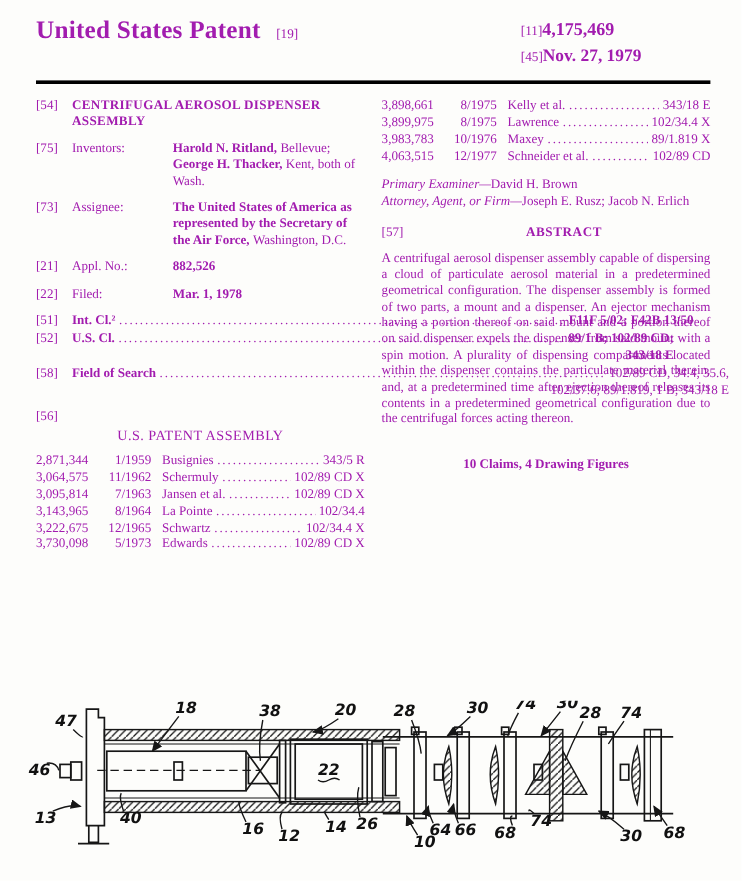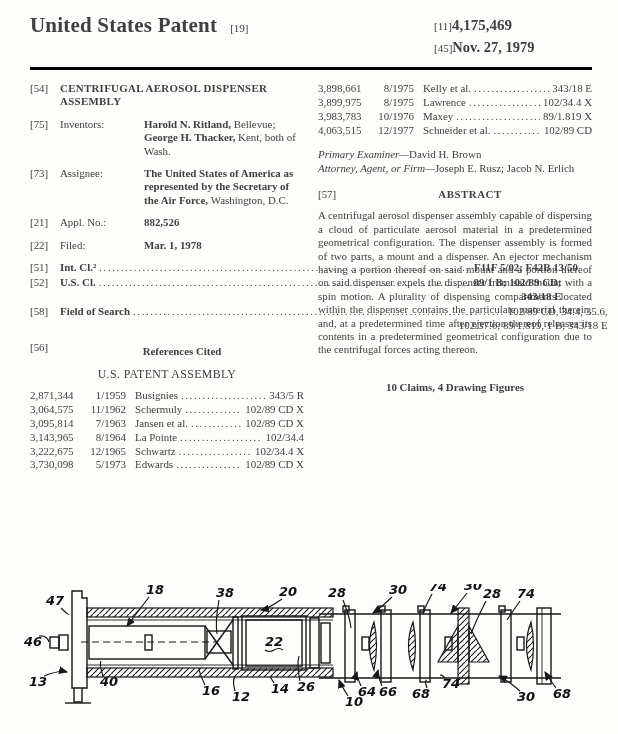--- a/index.html
+++ b/index.html
@@ -1,18 +1,18 @@
 <!DOCTYPE html>
 <html><head>
 <meta charset="utf-8">
 <style>
   html,body{margin:0;padding:0;background:#ffffff;}
   .page{
     width:618px;height:734px;background:#fdfdfb;position:relative;
-    font-family:"Liberation Serif",serif;color:#404040;
+    font-family:"Liberation Serif",serif;color:#a21caf;
     box-sizing:border-box;padding:13px 26px 0 30px;overflow:hidden;
   }
   
   .hdr{display:flex;justify-content:space-between;align-items:flex-start;}
   .hdr-title{font-size:21px;font-weight:bold;letter-spacing:.2px;display:inline;}
   .hdr-ref{font-size:11px;margin-left:13px;}
   .hdr-authors{font-size:12.5px;font-weight:bold;margin-top:6px;}
   .hdr-right{width:158px;font-size:11px;padding-top:4px;}
   .hdr-right .hr-row{display:flex;align-items:baseline;margin-bottom:5px;}
   .hdr-number{font-size:15px;font-weight:bold;}
@@ -145,21 +145,20 @@
             <span class="lbl">Field of Search</span>
             <span class="dots">......................................................................................</span>
             <span class="valr">102/89 CD, 34.4, 35.6,</span>
           </span>
           <span class="wrap2" style="display:block">102/37.6; 89/1.819, 1 B; 343/18 E</span>
         </span>
       </div>
 
       <div class="f-row" style="margin-bottom:2px">
         <span>[56]</span>
-        <span class="refs-heading">References Cited</span>
       </div>
       <div class="refs-sub">U.S. PATENT ASSEMBLY</div>
 
       <div>
         <div class="pat-row">
             <span class="pat-num">2,871,344</span>
             <span class="pat-date">1/1959</span>
             <span class="pat-main">
               <span class="pat-name">Busignies</span>
               <span class="dots">......................................................................................</span>

